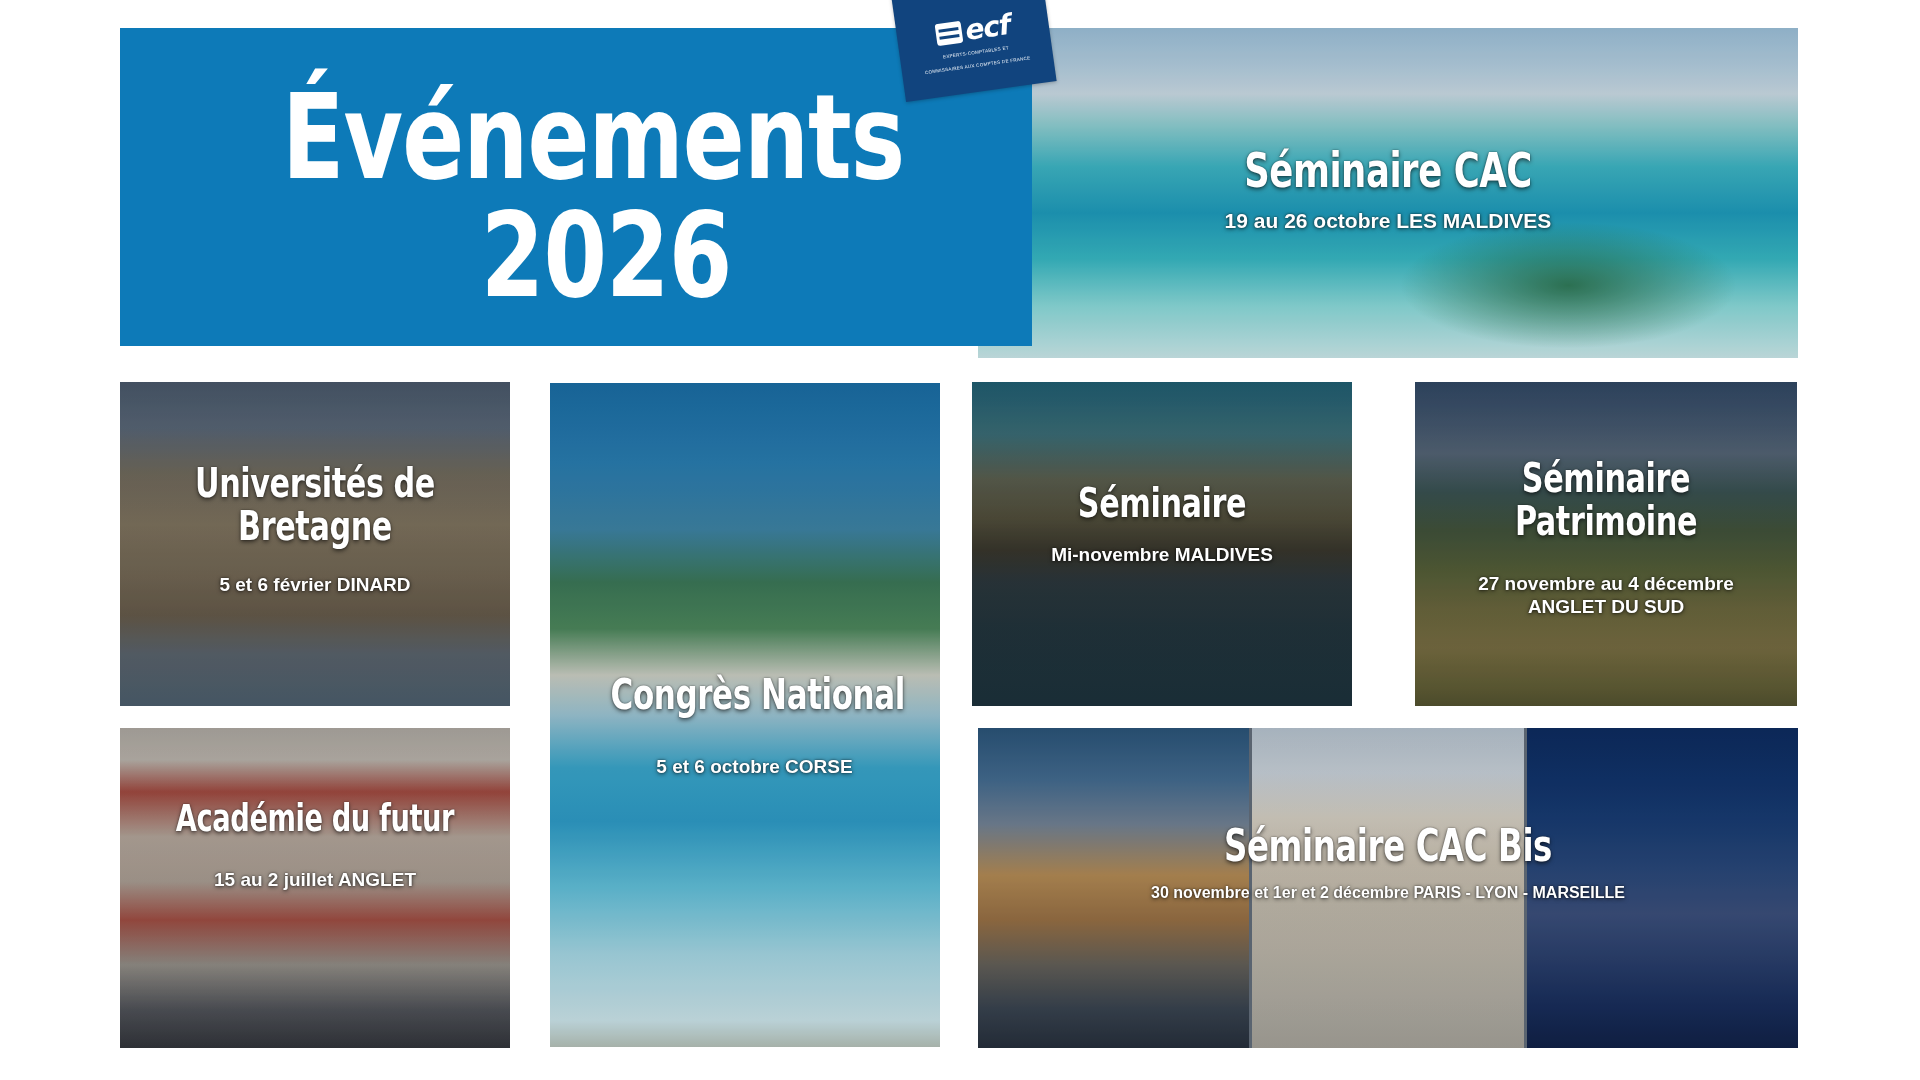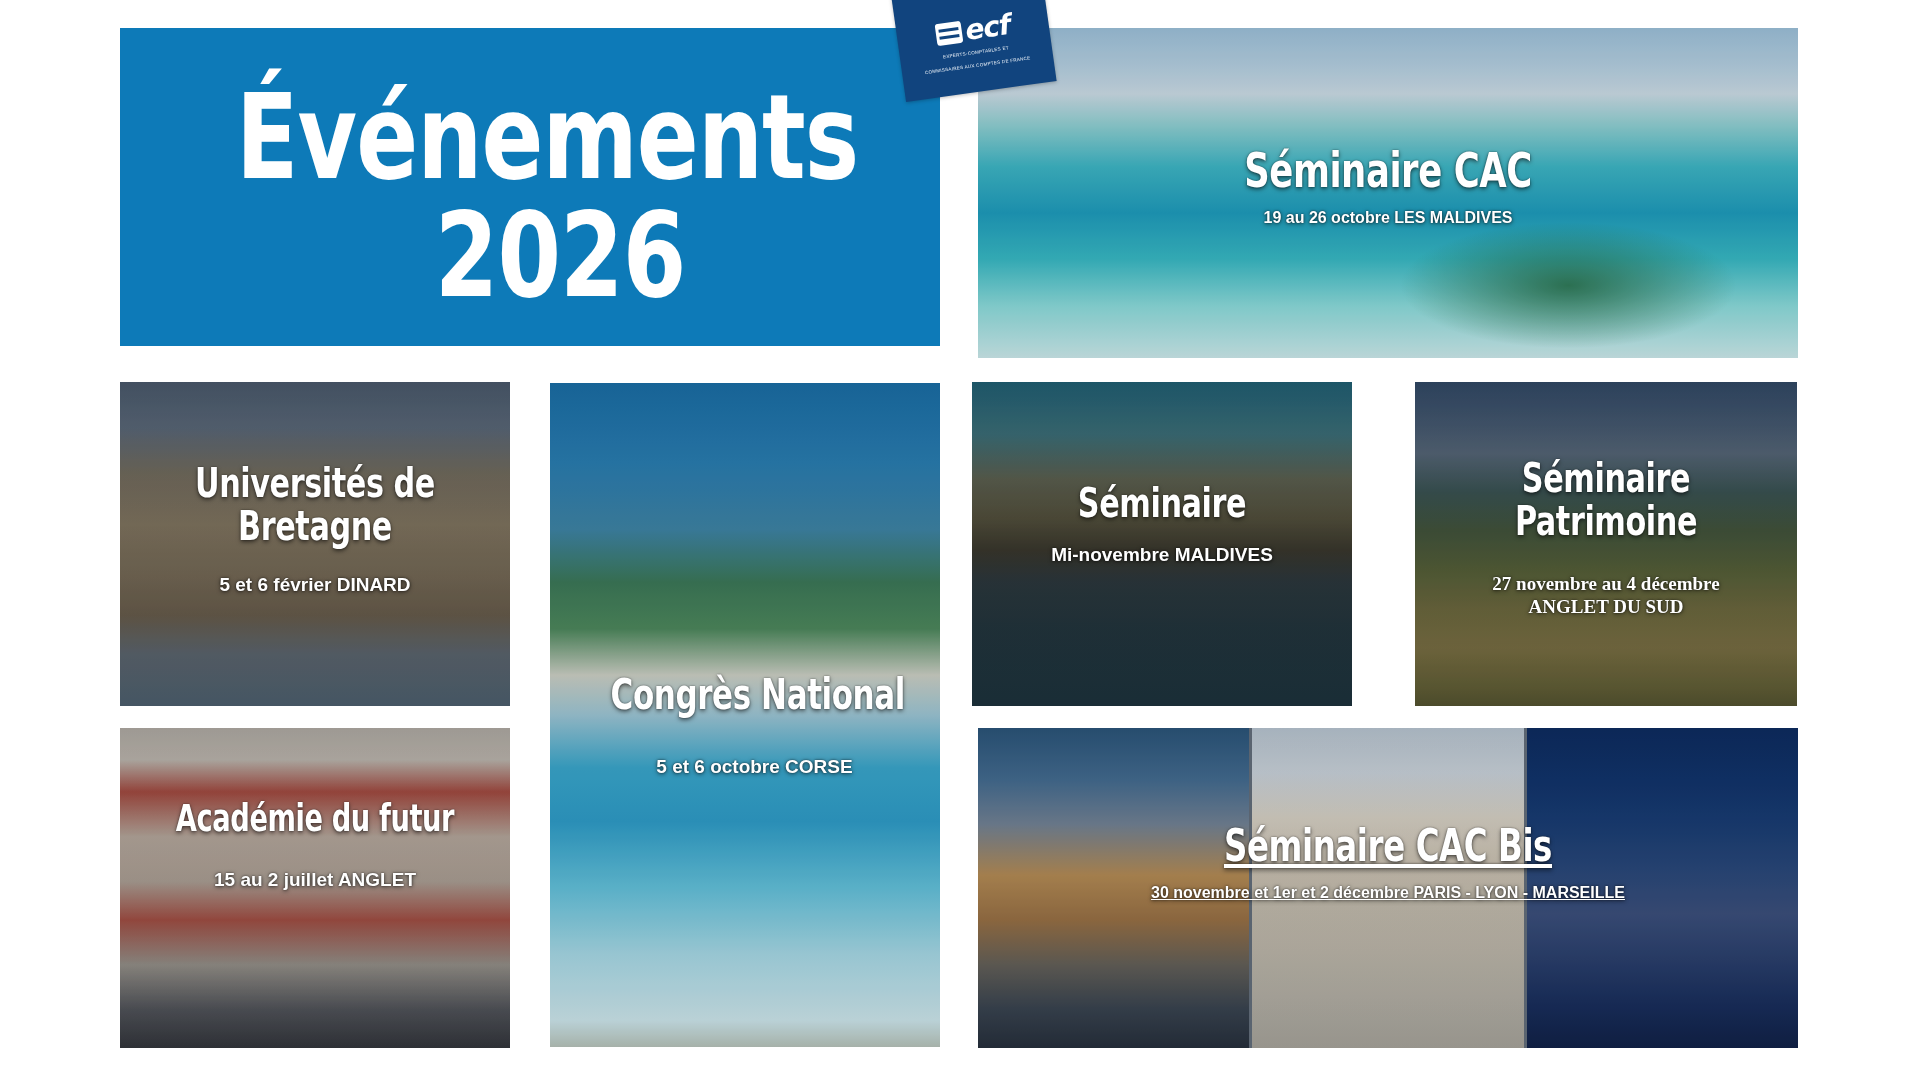--- a/index.html
+++ b/index.html
@@ -49,21 +49,21 @@
   .sub{
     font-weight:bold;
     line-height:1.22;
     text-shadow:0 1px 4px rgba(0,0,0,.65),0 0 2px rgba(0,0,0,.55);
     margin-top:10px;
   }
 
   
   #title-block{
     position:absolute;
-    left:120px;top:28px;width:820px;height:318px;
+    left:120px;top:28px;width:912px;height:318px;
     background:#0d7ab8;
     z-index:2;
   }
   #title-block .head-title{
     position:absolute;
     left:0;right:0;top:50px;
     text-align:center;
     color:#fff;
     font-family:"Liberation Sans Narrow","DejaVu Sans Condensed","Liberation Sans",sans-serif;
     font-weight:bold;
@@ -122,21 +122,21 @@
   }
 
   
   #card-maldives{left:978px;top:28px;width:820px;height:330px;
     background-image:
       radial-gradient(ellipse 240px 90px at 72% 78%, rgba(40,110,70,.85), rgba(40,110,70,0) 70%),
       linear-gradient(#9fc4dd 0%,#b9d4e6 12%,#cfe0ea 20%,#8fd3d6 30%,#3fb9c9 42%,#1f9fc0 56%,#39bcc8 70%,#8ddfdf 84%,#cfeef0 100%);
   }
   #card-maldives .caption{top:118px;}
   #card-maldives .ttl{font-size:48px;}
-  #card-maldives .sub{font-size:16px;margin-top:12px;}
+  #card-maldives .sub{font-size:21px;margin-top:12px;}
 
   #card-bretagne{left:120px;top:382px;width:390px;height:324px;
     background-image:
       linear-gradient(rgba(0,0,0,.18),rgba(0,0,0,.18)),
       linear-gradient(#5a6d84 0%,#6d7e92 14%,#8a8272 28%,#9b8d74 44%,#8d7f68 60%,#7e705c 72%,#6f7b86 84%,#5e7487 100%);
   }
   #card-bretagne .caption{top:80px;}
   #card-bretagne .ttl{font-size:41px;white-space:normal;}
   #card-bretagne .sub{font-size:19px;margin-top:26px;}
 
@@ -157,21 +157,21 @@
   #card-marrakech .ttl{font-size:41px;}
   #card-marrakech .sub{font-size:19px;margin-top:18px;}
 
   #card-patrimoine{left:1415px;top:382px;width:382px;height:324px;
     background-image:
       linear-gradient(rgba(0,0,0,.22),rgba(0,0,0,.22)),
       linear-gradient(#3f5d82 0%,#56708f 12%,#6d8298 22%,#4a6a6a 34%,#556b4c 46%,#6d7a48 58%,#8a8550 70%,#9a8d55 82%,#7e7a46 94%,#6c6b3e 100%);
   }
   #card-patrimoine .caption{top:75px;}
   #card-patrimoine .ttl{font-size:41px;white-space:normal;}
-  #card-patrimoine .sub{font-size:19px;margin-top:30px;font-family:Liberation Serif, serif;}
+  #card-patrimoine .sub{font-size:19px;margin-top:30px;}
 
   #card-anglet{left:120px;top:728px;width:390px;height:320px;
     background-image:
       linear-gradient(rgba(0,0,0,.12),rgba(0,0,0,.12)),
       linear-gradient(#c9c3bb 0%,#d6cfc6 10%,#b9554a 20%,#cfbfb2 34%,#c4b6aa 48%,#b85a4e 60%,#a9a49c 74%,#5c5f66 88%,#3a3d44 100%);
   }
   #card-anglet .caption{top:72px;}
   #card-anglet .ttl{font-size:37px;}
   #card-anglet .sub{font-size:19px;margin-top:30px;}
 
@@ -181,21 +181,21 @@
   #card-cacbis .panel{flex:1 1 0;position:relative;overflow:hidden;}
   #panel-paris{background-image:
       linear-gradient(rgba(0,0,0,.18),rgba(0,0,0,.18)),
       linear-gradient(#2f5d86 0%,#4a77a0 16%,#7e90a5 30%,#c79a5e 46%,#a87c4c 60%,#6e6a62 74%,#3e4a58 88%,#2a3442 100%);}
   #panel-lyon{background-image:
       linear-gradient(rgba(0,0,0,.10),rgba(0,0,0,.10)),
       linear-gradient(#b9c6d2 0%,#cbd4dc 14%,#d8d2c6 28%,#cdc4b4 42%,#c3bcae 56%,#bdb7aa 70%,#b4b0a6 84%,#a8a59c 100%);}
   #panel-marseille{background-image:
       linear-gradient(rgba(0,0,0,.12),rgba(0,0,0,.12)),
       linear-gradient(#0e2d63 0%,#11356f 16%,#1a3f78 30%,#2a4a7e 44%,#3d5280 58%,#2c4271 72%,#1a3060 86%,#11224a 100%);}
-  #card-cacbis .caption{top:95px;z-index:5;text-decoration:underline;}
+  #card-cacbis .caption{top:95px;z-index:5;}
   #card-cacbis .ttl{font-size:44px;}
   #card-cacbis .sub{font-size:16px;margin-top:14px;}
 </style>
 </head>
 <body>
 
 <div class="stage">
 
   <div id="title-block">
     <div class="head-title">

